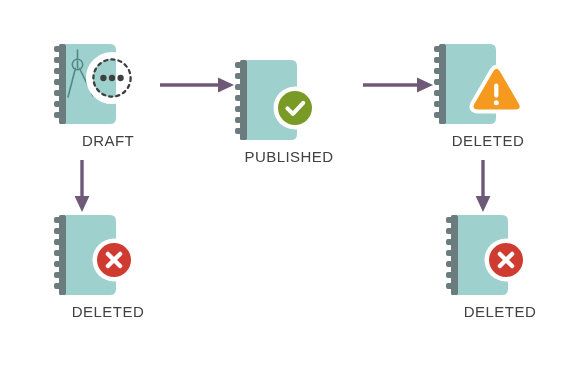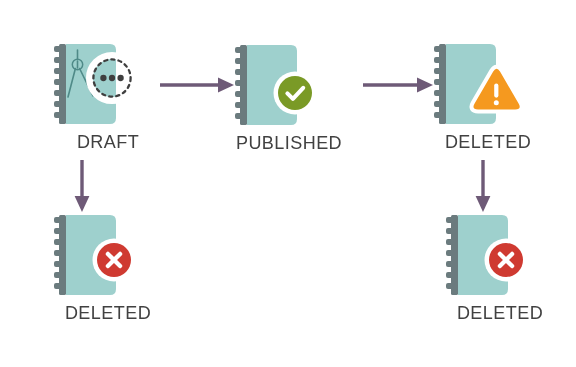--- a/index.html
+++ b/index.html
@@ -28,21 +28,21 @@
     position: relative;
     width: 120px;
     height: 86px;
   }
   .node-label {
     position: absolute;
     left: 0;
     top: 88px;
     width: 120px;
     text-align: center;
-    font-size: 18px;
+    font-size: 15px;
     letter-spacing: 0.45px;
     color: #414141;
     white-space: nowrap;
   }
   .node-art svg {
     display: block;
     position: absolute;
     left: 0;
     top: 0;
     overflow: visible;
@@ -94,21 +94,21 @@
           <circle cx="64" cy="34" r="18.6" fill="none" stroke="#3f3f3f" stroke-width="2.3" stroke-linecap="round" stroke-dasharray="3.1 4.1"></circle>
           <circle cx="55.4" cy="34" r="3.15" fill="#3f3f3f"></circle>
           <circle cx="64" cy="34" r="3.15" fill="#3f3f3f"></circle>
           <circle cx="72.6" cy="34" r="3.15" fill="#3f3f3f"></circle>
         </g>
       </svg>
     </div>
     <div class="node-label">DRAFT</div>
   </div>
 
-  <div class="node" id="node-published" style="left: 229px; top: 45px;">
+  <div class="node" id="node-published" style="left: 229px; top: 60px;">
     <div class="node-art">
       <svg width="120" height="86" viewBox="0 0 120 86">
         <g fill="#6b7b7e">
           <rect x="6" y="2" width="9" height="6" rx="2"></rect>
           <rect x="6" y="13" width="9" height="6" rx="2"></rect>
           <rect x="6" y="24" width="9" height="6" rx="2"></rect>
           <rect x="6" y="35" width="9" height="6" rx="2"></rect>
           <rect x="6" y="46" width="9" height="6" rx="2"></rect>
           <rect x="6" y="57" width="9" height="6" rx="2"></rect>
           <rect x="6" y="68" width="9" height="6" rx="2"></rect>

